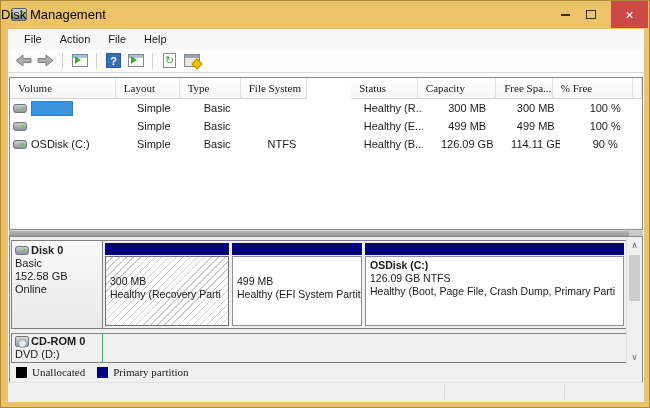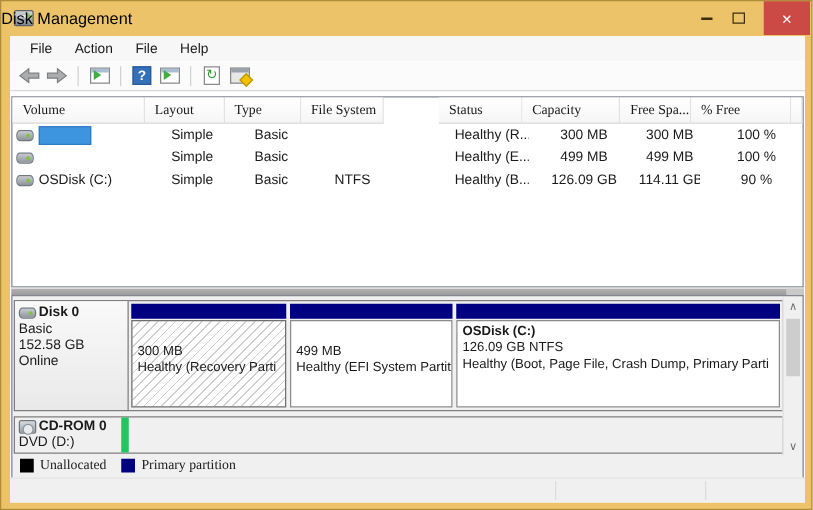--- a/index.html
+++ b/index.html
@@ -83,21 +83,21 @@
   .pt-bar { height:12px; background:#000080; margin-bottom:1px; }
   .pt-body { flex:1; background:#fff; border:1px solid #8c8c8c; padding:2px 0 0 4px;
     font-size:10.5px; line-height:13px; white-space:nowrap; overflow:hidden; }
   .pt-body.hatched { background:repeating-linear-gradient(135deg,#ffffff 0 4px,#cecece 4px 5px);
     border-color:#6f6f6f; }
   .pt-mid { padding-top:16px; }
   .pt-title { font-weight:bold; }
 
   .cdrom-row { position:absolute; left:1px; top:96px; width:616px; height:30px;
     border:1px solid #7f7f7f; background:#F0F0F0; display:flex; }
-  .cd-label { width:91px; flex:0 0 91px; border-right:6px solid #22c55e; padding:1px 0 0 3px; line-height:13px; }
+  .cd-label { width:91px; flex:0 0 91px; border-right:1px solid #22c55e; padding:1px 0 0 3px; line-height:13px; }
   .cd-icon { width:14px; height:11px; background:linear-gradient(#d6dadd,#9aa1a7); border:1px solid #6f777e;
     border-radius:2px; position:relative; }
   .cd-icon::before { content:""; position:absolute; left:2px; top:2px; width:7px; height:7px;
     border-radius:50%; background:#e8eaec; border:1px solid #8d949a; }
 
   .legend { position:absolute; left:6px; top:128px; height:14px; display:flex; align-items:center; gap:12px; }
   .legend-item { display:flex; align-items:center; gap:5px;font-family:Liberation Serif, serif; }
   .swatch { width:11px; height:11px; }
   .sw-black { background:#000000; } .sw-navy { background:#000080; }
 

